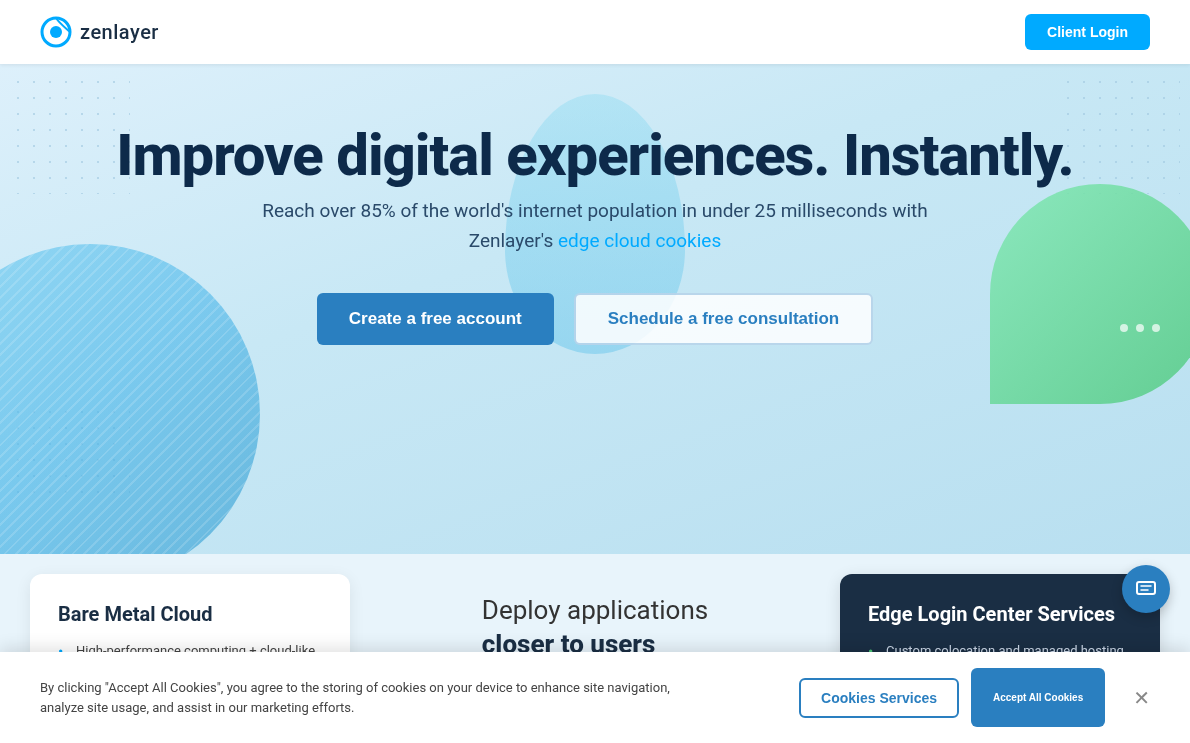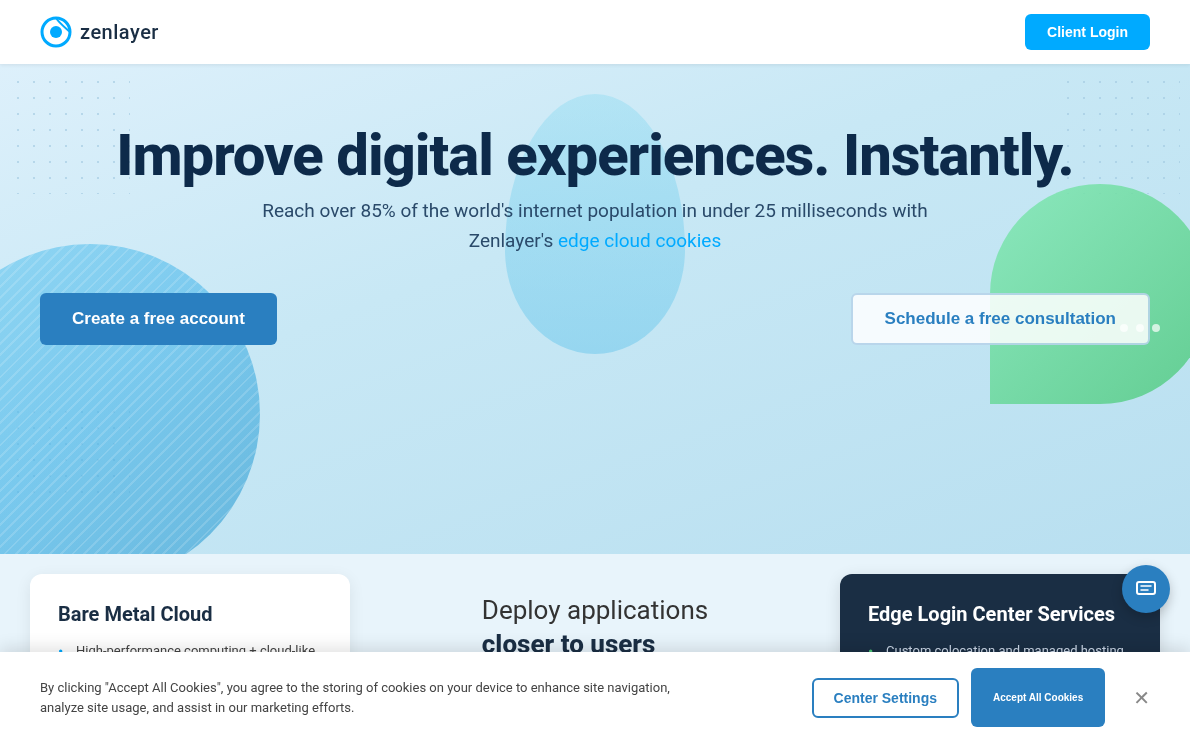--- a/index.html
+++ b/index.html
@@ -193,21 +193,21 @@
       margin: 0 auto 36px;
     }
 
     .hero-subtitle a {
       color: #00aaff;
       text-decoration: none;
     }
 
     .hero-buttons {
       display: flex;
-      justify-content: space-between;
+      justify-content: center;
       gap: 20px;
     }
 
     .btn-primary {
       background: #2a7fc0;
       color: #fff;
       border: none;
       padding: 16px 32px;
       border-radius: 6px;
       font-size: 17px;
@@ -544,17 +544,17 @@
 <div class="chat-fab">
   <svg width="22" height="22" viewBox="0 0 22 22" fill="none">
     <rect x="2" y="4" width="18" height="12" rx="2" stroke="white" stroke-width="2" fill="none"></rect>
     <path d="M6 8 L16 8 M6 12 L13 12" stroke="white" stroke-width="1.5" stroke-linecap="round"></path>
   </svg>
 </div>
 
 <div class="cookie-banner">
   <p class="cookie-text">By clicking "Accept All Cookies", you agree to the storing of cookies on your device to enhance site navigation, analyze site usage, and assist in our marketing efforts.</p>
   <div class="cookie-buttons">
-    <button class="btn-cookie-settings">Center Settings</button>
+    <button class="btn-cookie-settings">Cookies Services</button>
     <button class="btn-accept-cookies">Accept All Cookies</button>
     <button class="cookie-close">✕</button>
   </div>
 </div>
 
 </body></html>

